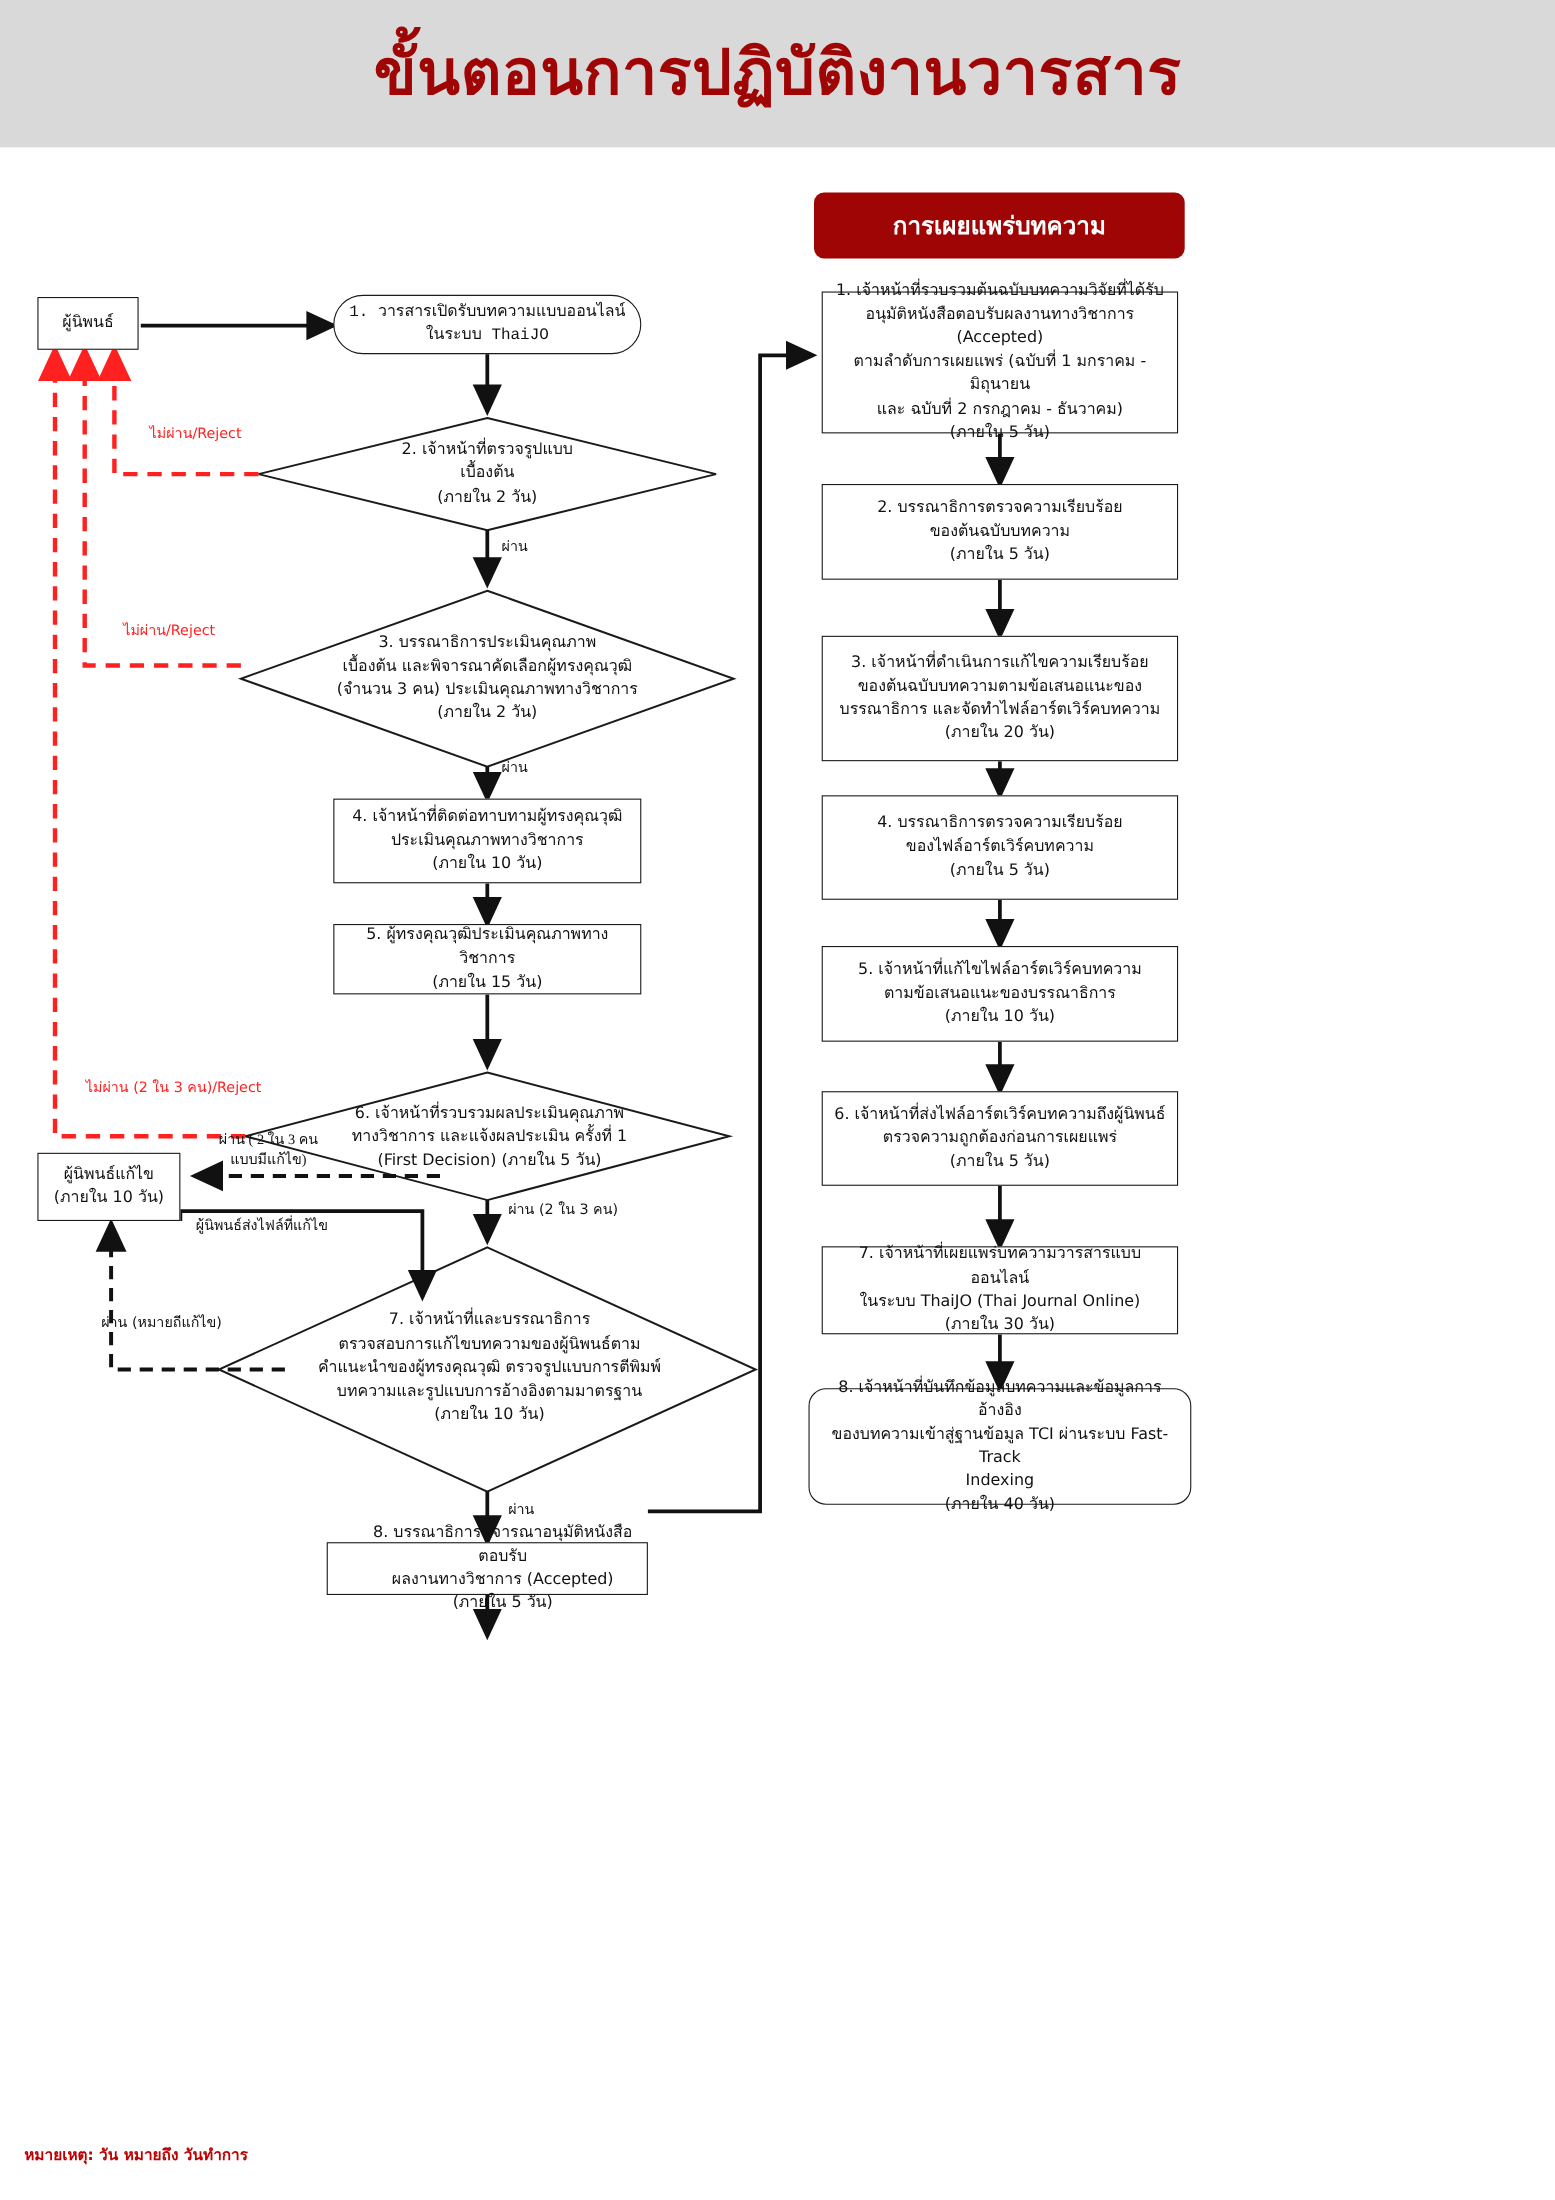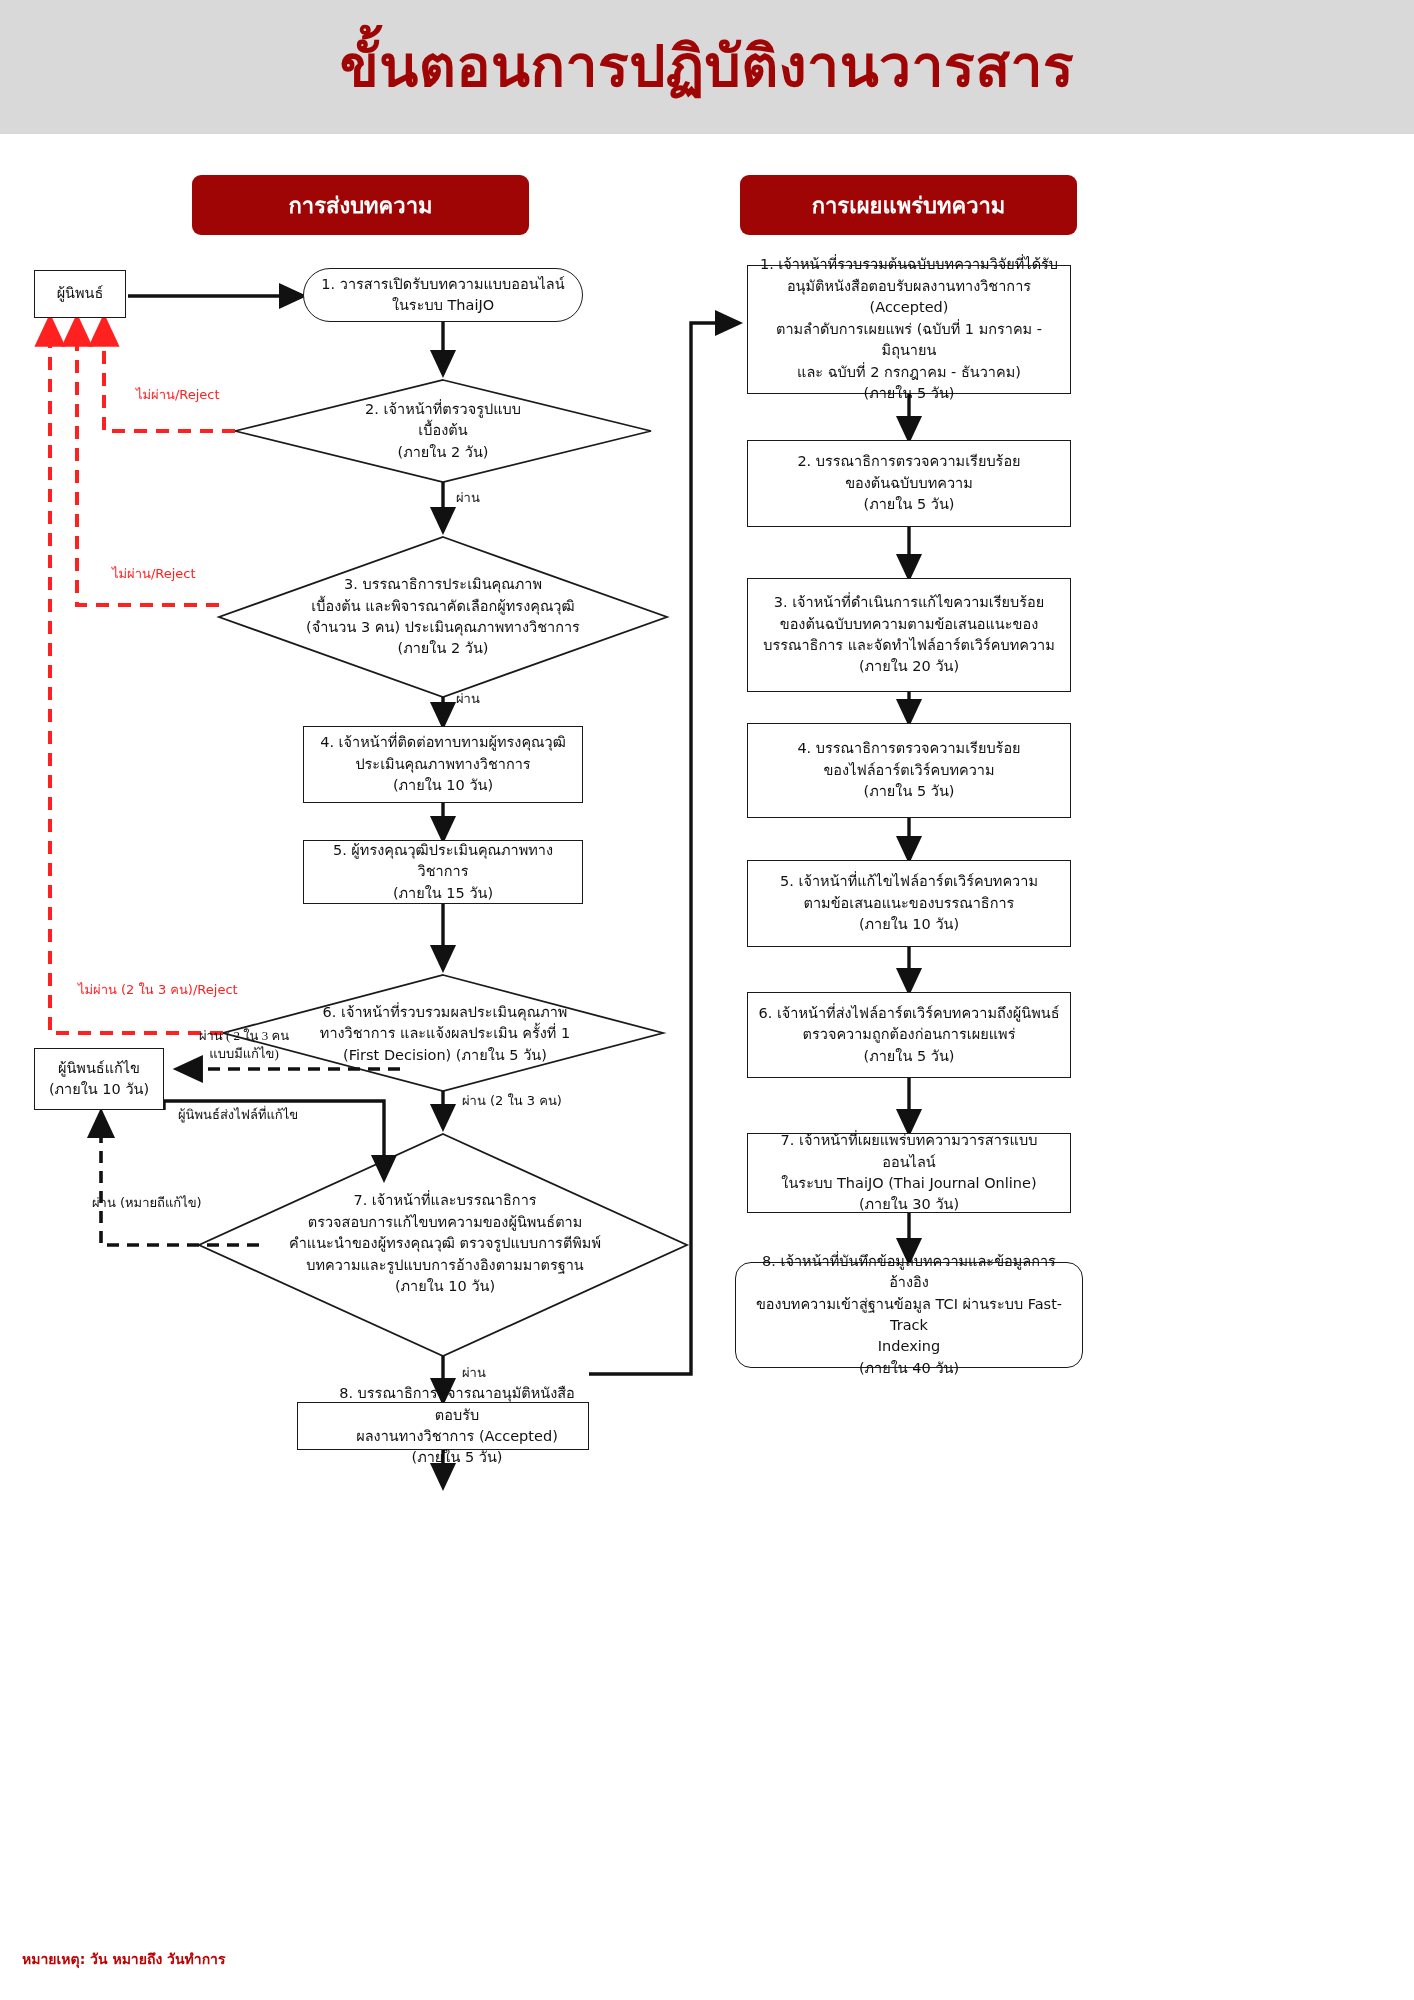--- a/index.html
+++ b/index.html
@@ -51,21 +51,21 @@
     box-sizing:border-box;
     display:flex;align-items:center;justify-content:center;
     text-align:center;
     color:#111111;
     font-size:14.5px;
     line-height:1.48;
     background:#ffffff;
     z-index:3;
   }
   .rect{border:1.6px solid #1a1a1a;}
-  .stadium{border:1.6px solid #1a1a1a;border-radius:40px;}
+  .stadium{border:1.6px solid #1a1a1a;border-radius:40px;font-family:Liberation Mono, monospace;}
   .rounded{border:1.6px solid #1a1a1a;border-radius:16px;}
   .node .txt{padding:2px 10px;display:block;}
 
   
   .diamond-label{
     position:absolute;
     display:flex;align-items:center;justify-content:center;
     text-align:center;color:#111111;
     font-size:14.5px;line-height:1.48;
     background:transparent;
@@ -92,23 +92,20 @@
   }
 </style>
 </head>
 <body>
 
 <div id="page">
 
   <div class="header-band"></div>
   <div class="header-title">ขั้นตอนการปฏิบัติงานวารสาร</div>
 
-  <div class="col-banner" id="banner-left">
-    <span>การส่งบทความ</span>
-  </div>
   <div class="col-banner" id="banner-right">
     <span>การเผยแพร่บทความ</span>
   </div>
 
   <svg id="wires" viewBox="0 0 1414 2000" xmlns="http://www.w3.org/2000/svg">
     <defs>
       <marker id="ah-black" markerWidth="9" markerHeight="9" refX="7.2" refY="4.5" orient="auto">
         <path d="M0,0.6 L8.4,4.5 L0,8.4 z" fill="#111111"></path>
       </marker>
       <marker id="ah-red" markerWidth="9" markerHeight="9" refX="7.2" refY="4.5" orient="auto">

